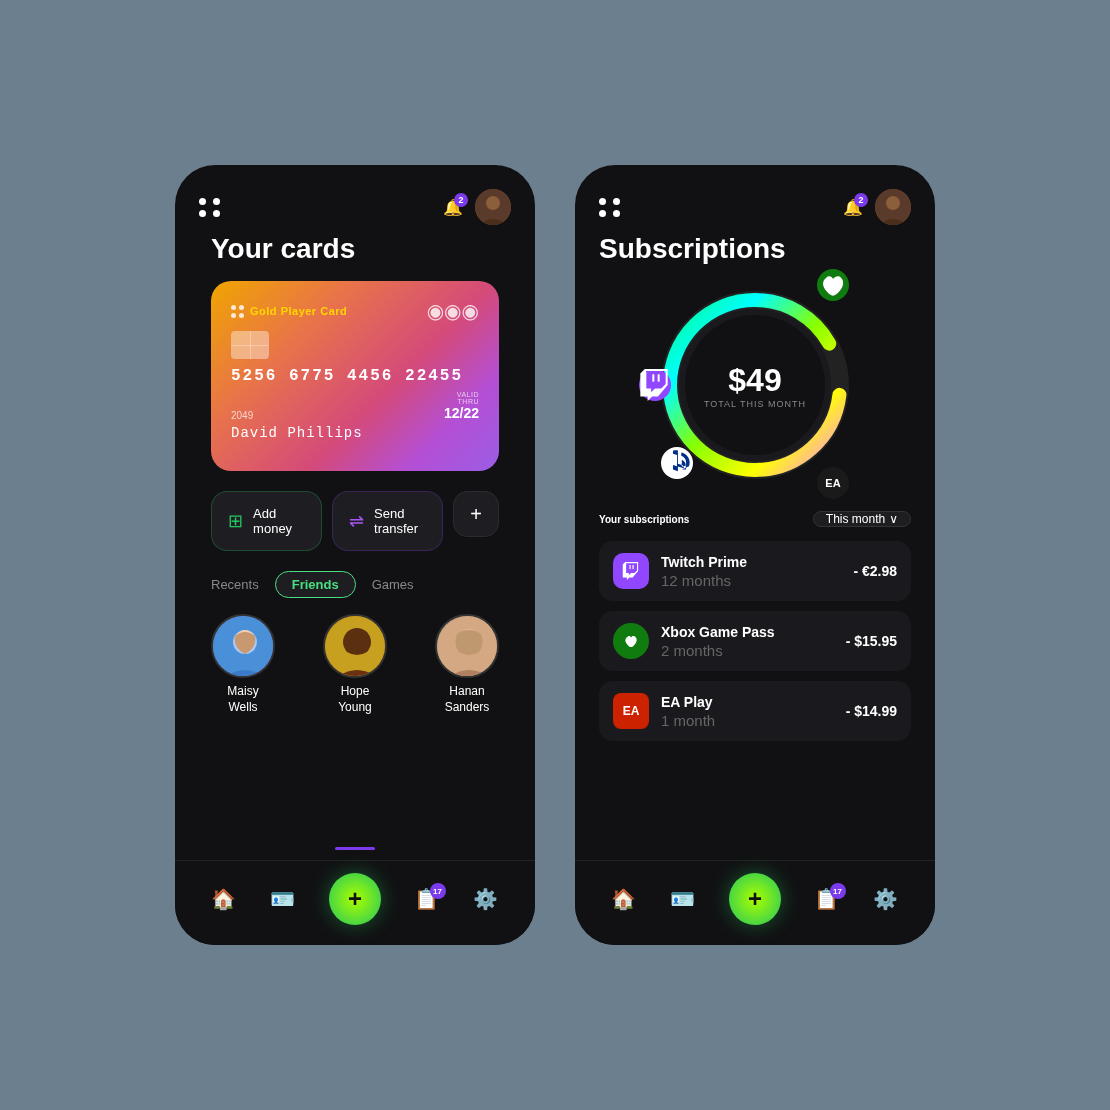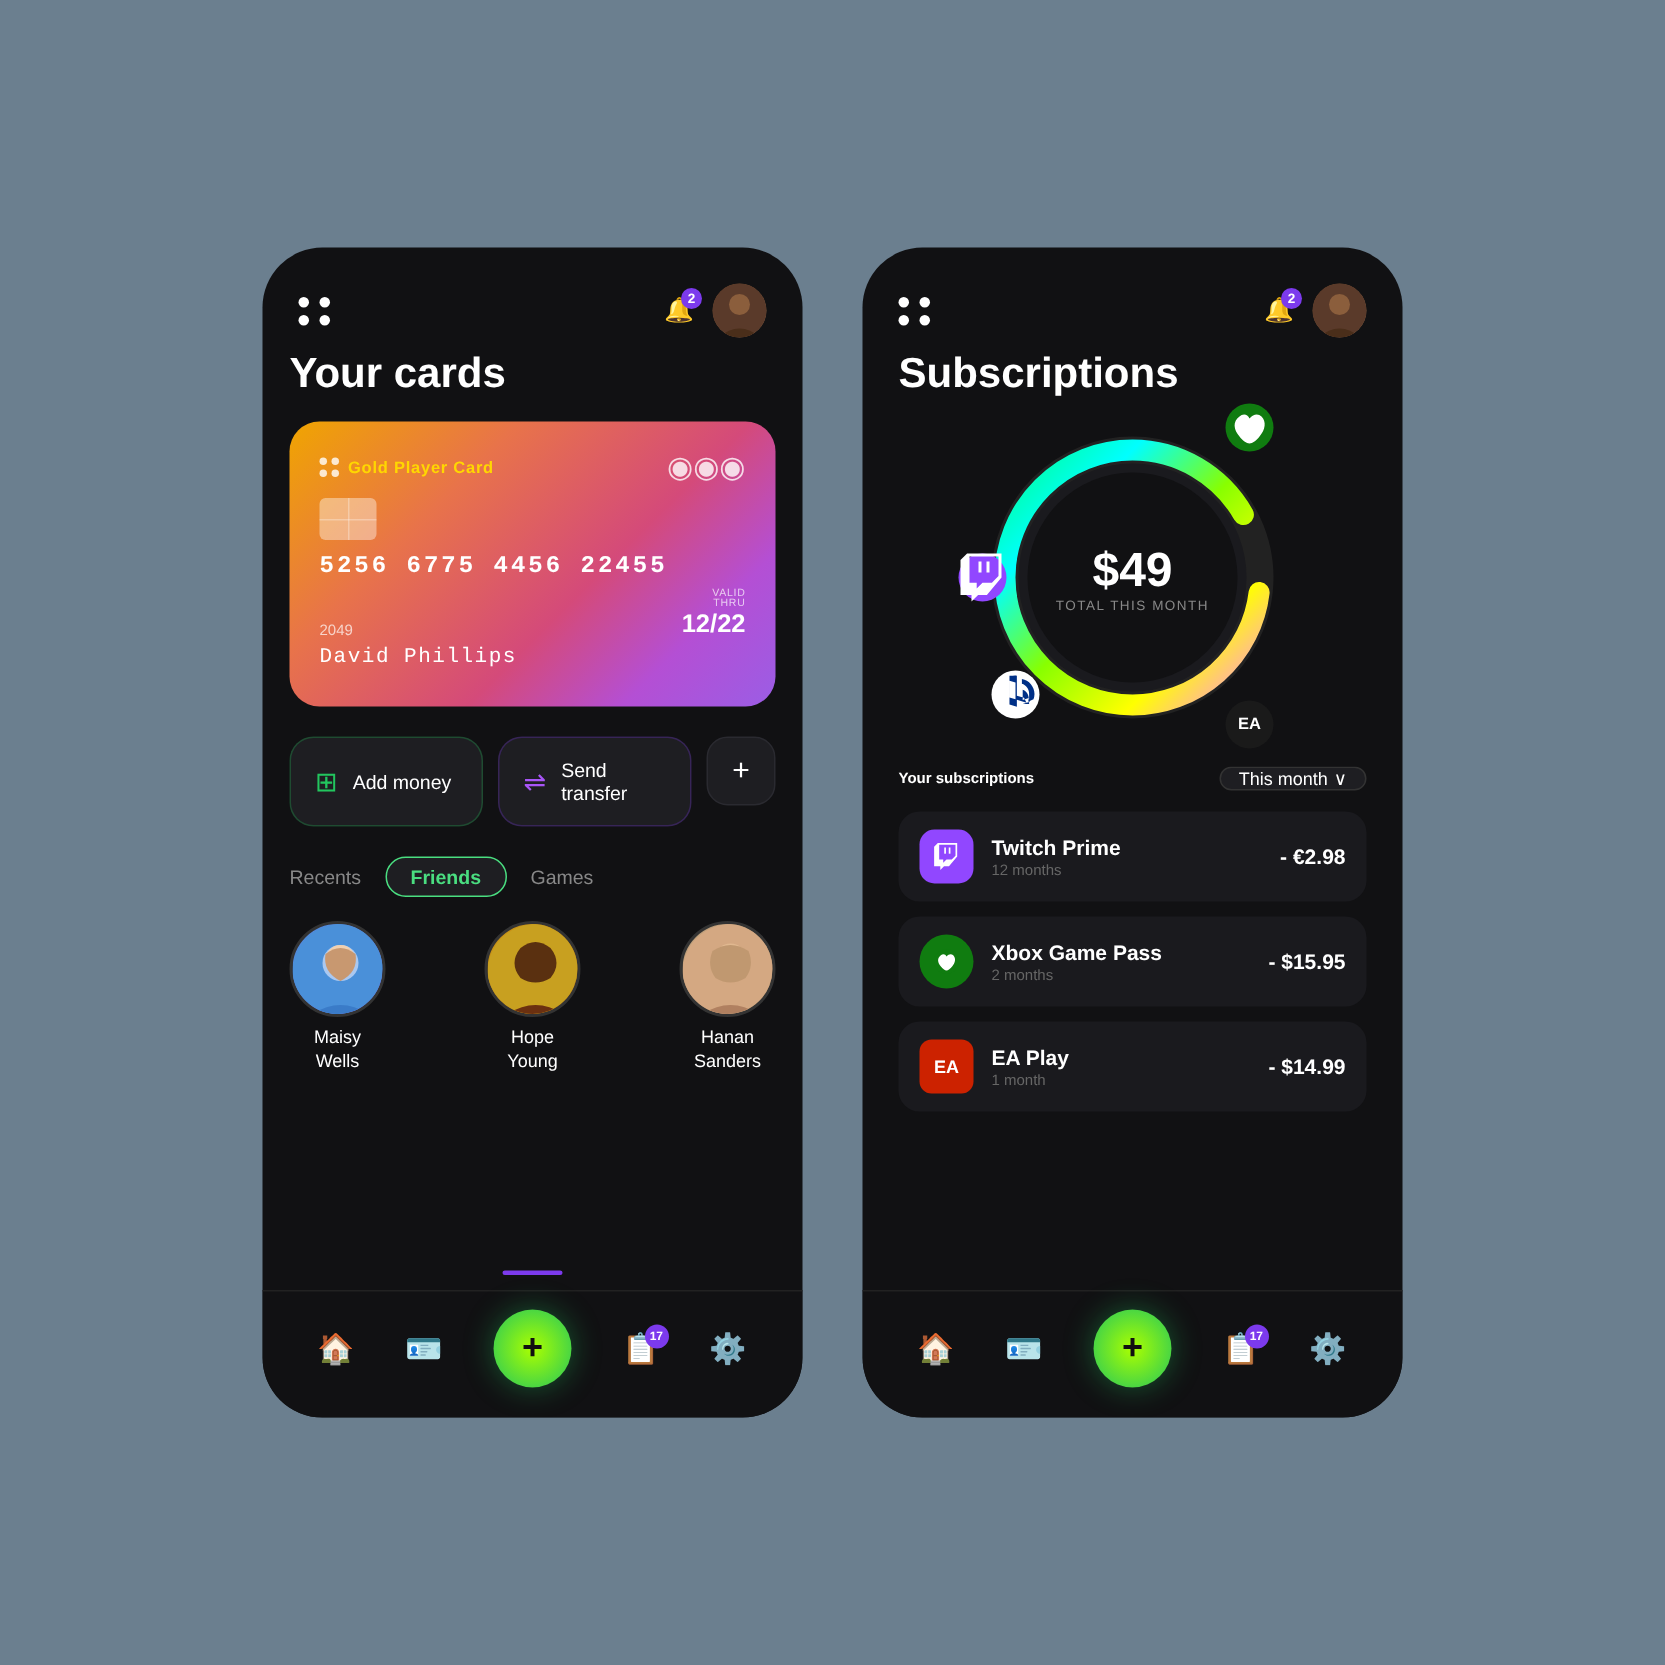--- a/index.html
+++ b/index.html
@@ -80,21 +80,21 @@
       justify-content: center;
     }
     .avatar-circle svg {
       width: 36px;
       height: 36px;
     }
 
     
     .phone-content {
       flex: 1;
-      padding: 0 18px;
+      padding: 0 36px;
       overflow: hidden;
     }
     .page-title {
       font-size: 28px;
       font-weight: 700;
       color: white;
       margin-bottom: 16px;
     }
 
     
@@ -190,21 +190,21 @@
     .card-valid {
       text-align: right;
     }
     .card-valid-label {
       font-size: 7px;
       color: rgba(255,255,255,0.7);
       letter-spacing: 0.5px;
       line-height: 1;
     }
     .card-valid-date {
-      font-size: 17px;
+      font-size: 14px;
       color: white;
       font-weight: 700;
     }
     .card-name {
       font-size: 14px;
       color: white;
       font-weight: 500;
       font-family: 'Courier New', monospace;
       letter-spacing: 1px;
       margin-top: 4px;
@@ -483,21 +483,21 @@
       align-items: center;
       justify-content: center;
       font-size: 16px;
       flex-shrink: 0;
     }
     .sub-twitch { background: #9147ff; color: white; }
     .sub-xbox { background: #107c10; color: white; border-radius: 50%; }
     .sub-ea { background: #ff4444; color: white; border-radius: 8px; }
     .sub-info { flex: 1; }
     .sub-name { font-size: 14px; font-weight: 600; color: white; }
-    .sub-duration { font-size: 10px; color: #666; margin-top: 2px; }
+    .sub-duration { font-size: 15px; color: #666; margin-top: 2px; }
     .sub-price { font-size: 14px; font-weight: 600; color: white; }
   </style>
 </head>
 <body>
 
 <div class="phone">
 
   <div class="phone-header">
     <div class="dots-grid">
       <div class="dot"></div>

